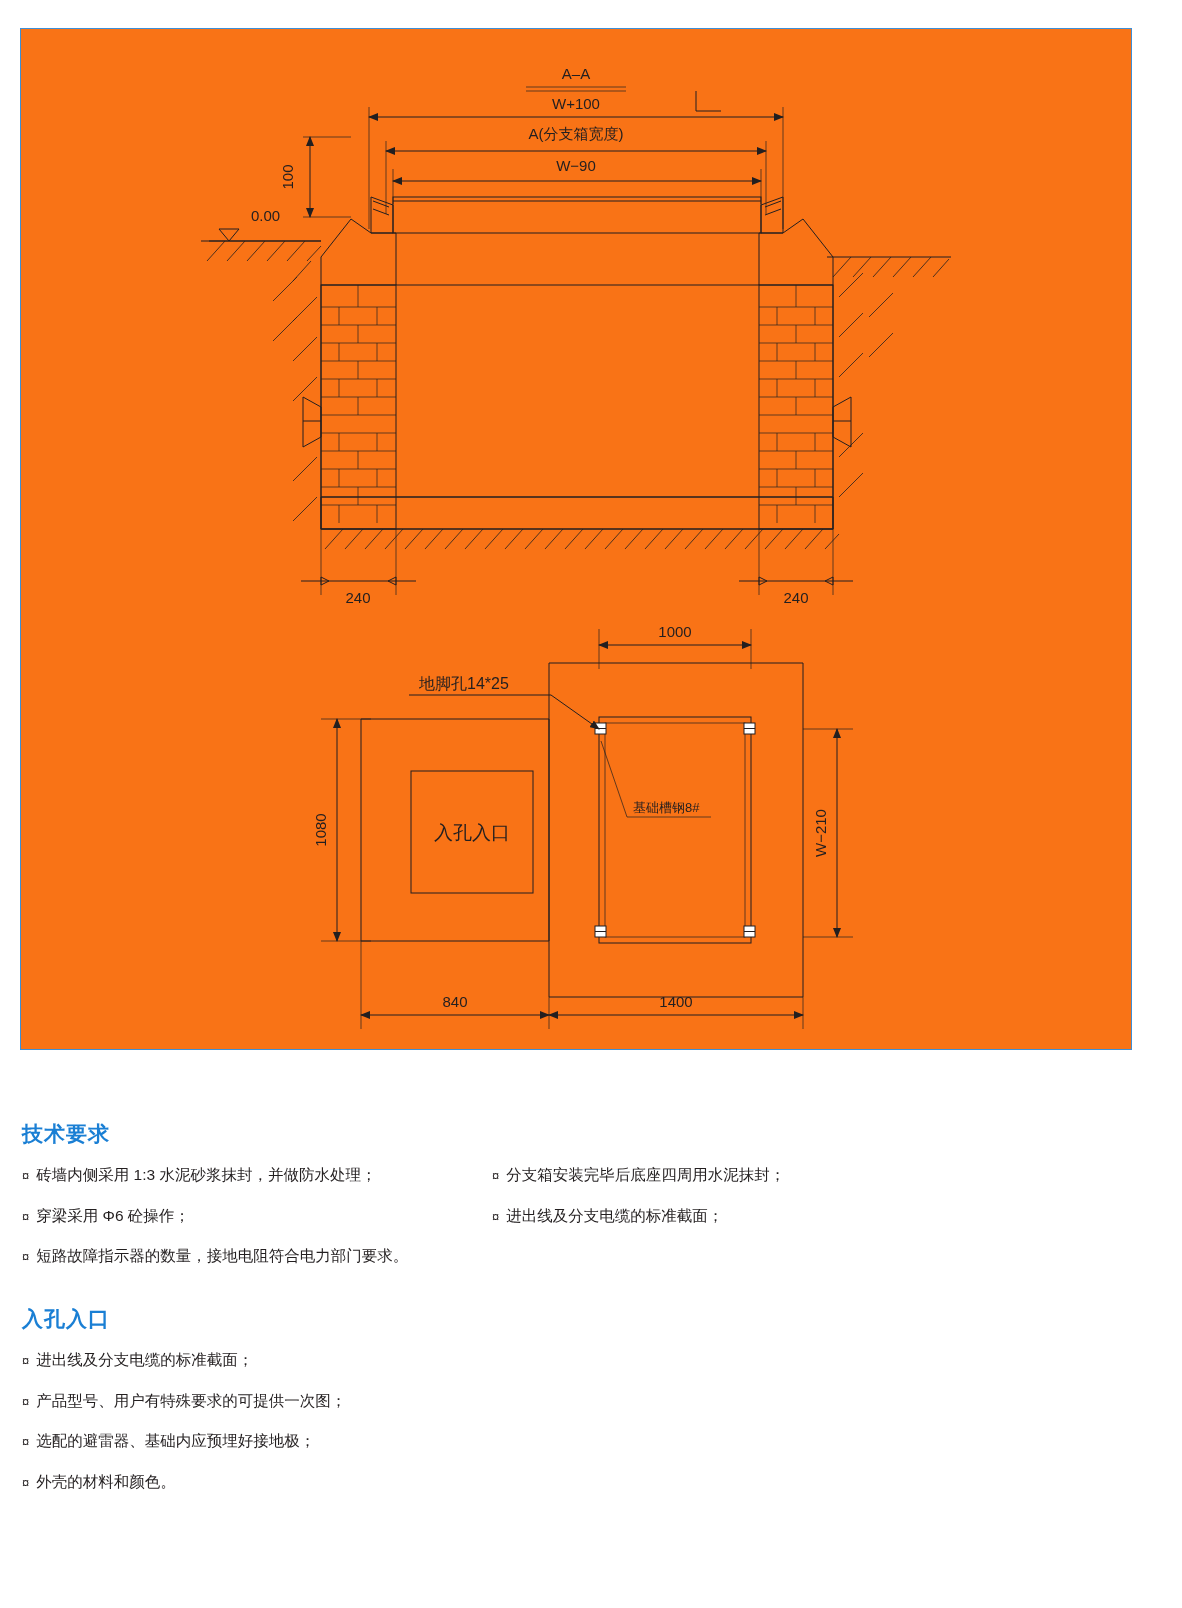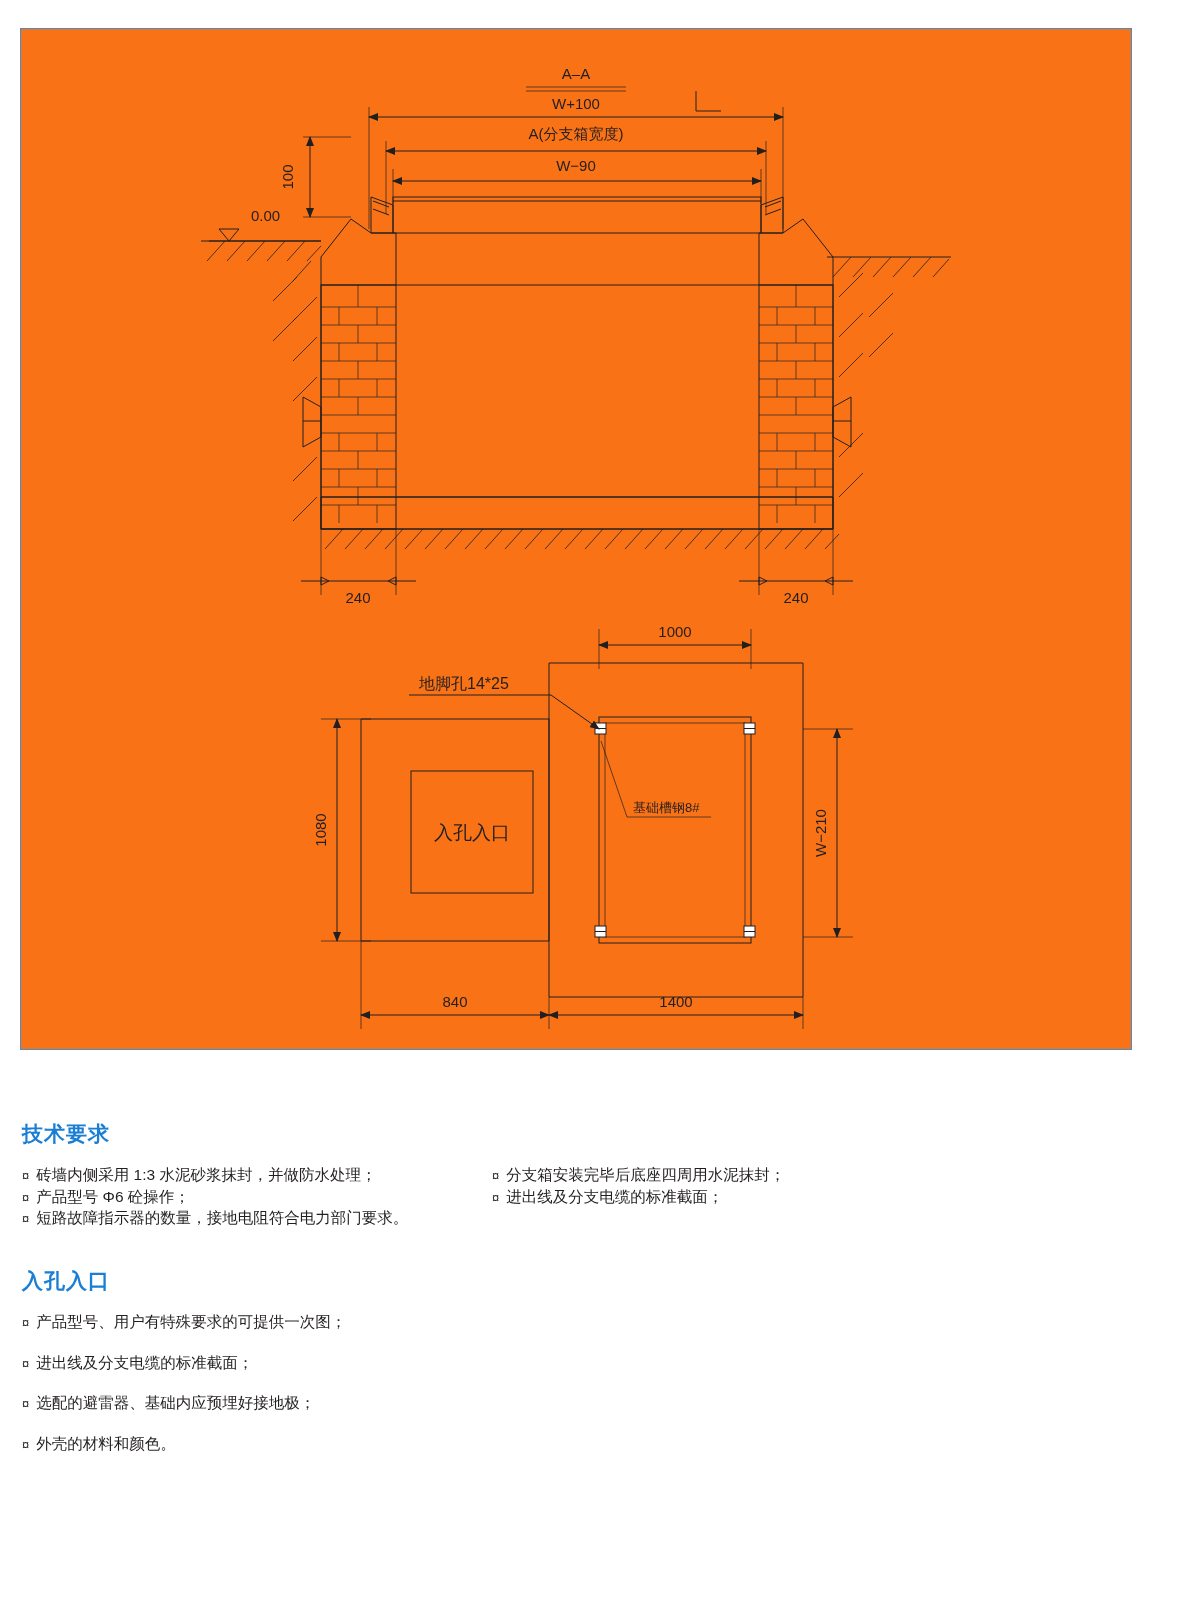--- a/index.html
+++ b/index.html
@@ -36,20 +36,21 @@
   .section-title {
     color: #1a7fd4;
     font-size: 21px;
     font-weight: bold;
     margin: 0 0 16px 22px;
     letter-spacing: 1px;
   }
   .req-grid {
     display: grid;
     grid-template-columns: 470px auto;
+    row-gap: 19px;
     margin-left: 22px;
     margin-bottom: 38px;
   }
   .req-item, .order-item {
     font-size: 15.5px;
     color: #231f20;
     line-height: 1.4;
     white-space: nowrap;
   }
   .bullet {
@@ -357,25 +358,25 @@
     <text class="dim-txt" x="655" y="978" text-anchor="middle">1400</text>
   </svg>
 </div>
 
 <div class="sections">
 
   <h2 class="section-title">技术要求</h2>
   <div class="req-grid">
     <div class="req-item"><span class="bullet">¤</span><span>砖墙内侧采用 1:3 水泥砂浆抹封，并做防水处理；</span></div>
     <div class="req-item"><span class="bullet">¤</span><span>分支箱安装完毕后底座四周用水泥抹封；</span></div>
-    <div class="req-item"><span class="bullet">¤</span><span>产品型号 Φ6 砼操作；</span></div>
+    <div class="req-item"><span class="bullet">¤</span><span>穿梁采用 Φ6 砼操作；</span></div>
     <div class="req-item"><span class="bullet">¤</span><span>进出线及分支电缆的标准截面；</span></div>
     <div class="req-item"><span class="bullet">¤</span><span>短路故障指示器的数量，接地电阻符合电力部门要求。</span></div>
   </div>
 
   <h2 class="section-title">入孔入口</h2>
   <div class="order-list">
+    <div class="order-item"><span class="bullet">¤</span><span>进出线及分支电缆的标准截面；</span></div>
     <div class="order-item"><span class="bullet">¤</span><span>产品型号、用户有特殊要求的可提供一次图；</span></div>
-    <div class="order-item"><span class="bullet">¤</span><span>进出线及分支电缆的标准截面；</span></div>
     <div class="order-item"><span class="bullet">¤</span><span>选配的避雷器、基础内应预埋好接地极；</span></div>
     <div class="order-item"><span class="bullet">¤</span><span>外壳的材料和颜色。</span></div>
   </div>
 </div>
 
 </body></html>

